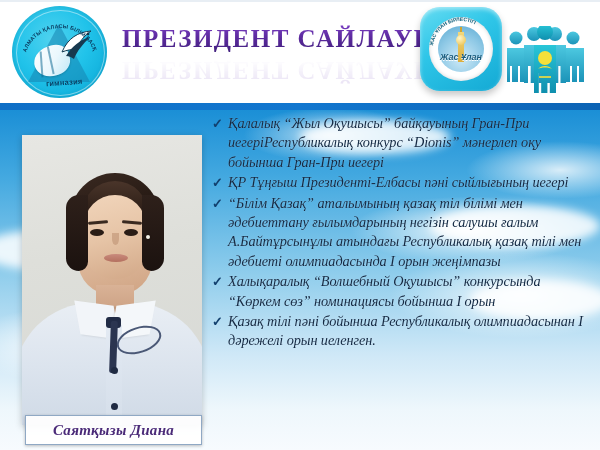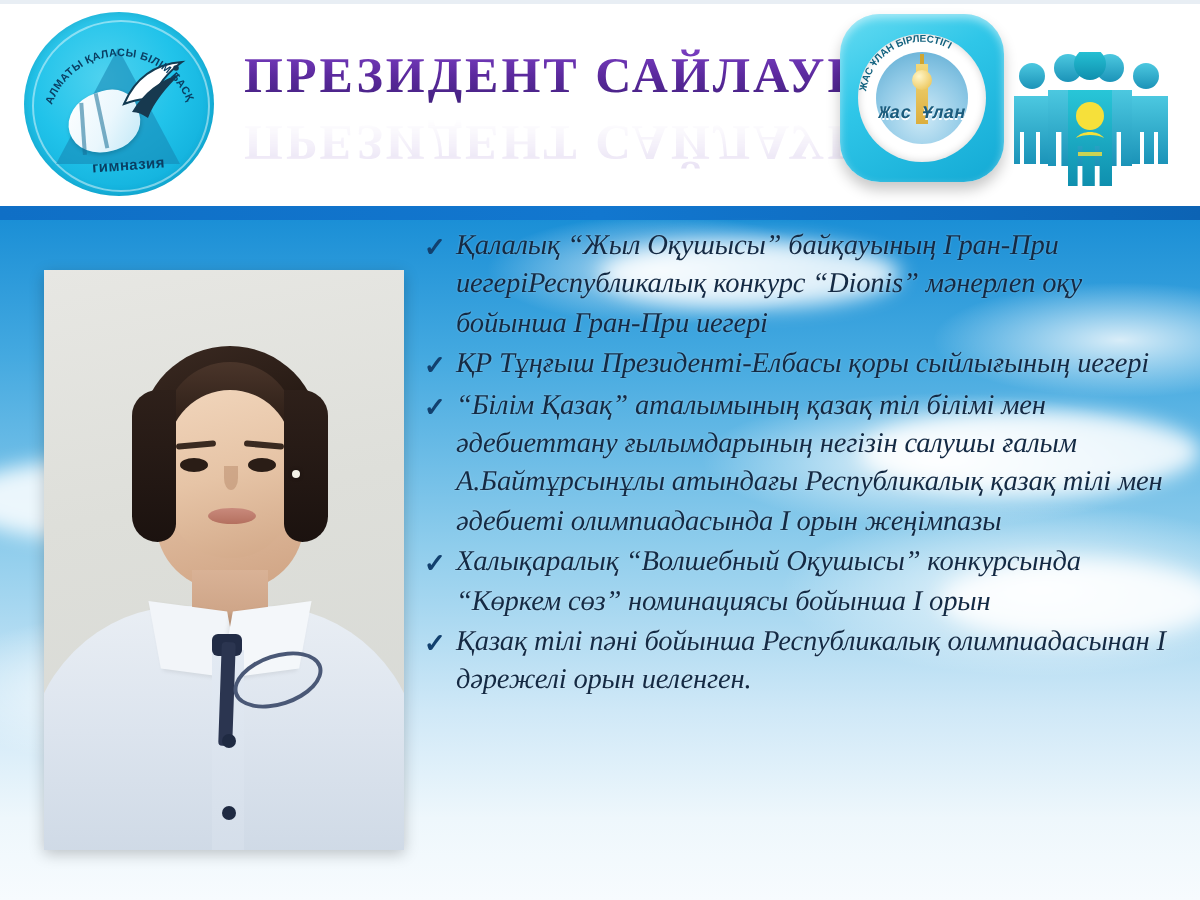--- a/index.html
+++ b/index.html
@@ -119,21 +119,21 @@
     background:radial-gradient(circle at 35% 32%,#fff6c8,#e8bc43);
   }
   .badge-spike{
     position:absolute;left:50%;top:1px;margin-left:-1px;width:2px;height:9px;background:#cfa531;
   }
   .badge-arcs{position:absolute;left:9px;top:10px;width:64px;height:64px;}
   .badge-arcs text{font-size:5px;font-weight:bold;fill:#12627f;font-family:"Liberation Sans",sans-serif;}
   .badge-word{
     position:absolute;left:0;top:45px;width:82px;text-align:center;
     font-size:9px;font-weight:bold;font-style:italic;color:#1b5c7d;
-    font-family:Liberation Mono, monospace;text-shadow:0 1px 0 #fff;
+    font-family:Liberation Sans, sans-serif;text-shadow:0 1px 0 #fff;
   }
 
   
   .people{position:absolute;left:505px;top:26px;width:90px;height:72px;}
 
   
   .body{
     position:absolute;left:0;top:110px;width:600px;height:340px;
     background:
       radial-gradient(ellipse 150px 55px at 70px 235px,rgba(255,255,255,.95),rgba(255,255,255,0) 70%),
@@ -381,30 +381,33 @@
       <div class="ph-collarL"></div>
       <div class="ph-collarR"></div>
       <div class="ph-placket"></div>
       <div class="ph-tieknot"></div>
       <div class="ph-tie"></div>
       <div class="ph-tieloop"></div>
       <div class="ph-btn" style="top:232px;"></div>
       <div class="ph-btn" style="top:268px;"></div>
     </div>
 
+    <div class="nameplate">
+      <span>Саятқызы Диана</span>
+    </div>
 
     <div class="ach">
       <ul>
         <li>
           <span class="check">✓</span>
           <span class="ach-txt">Қалалық “Жыл Оқушысы” байқауының Гран-При иегеріРеспубликалық конкурс “Dionis” мәнерлеп оқу бойынша Гран-При иегері</span>
         </li>
         <li>
           <span class="check">✓</span>
-          <span class="ach-txt">ҚР Тұңғыш Президенті-Елбасы қоры сыйлығының иегері</span>
+          <span class="ach-txt">ҚР Тұңғыш Президенті-Елбасы пәні сыйлығының иегері</span>
         </li>
         <li>
           <span class="check">✓</span>
           <span class="ach-txt">“Білім Қазақ” аталымының қазақ тіл білімі мен әдебиеттану ғылымдарының негізін салушы ғалым А.Байтұрсынұлы атындағы Республикалық қазақ тілі мен әдебиеті олимпиадасында I орын жеңімпазы</span>
         </li>
         <li>
           <span class="check">✓</span>
           <span class="ach-txt">Халықаралық  “Волшебный Оқушысы” конкурсында “Көркем сөз” номинациясы бойынша I орын</span>
         </li>
         <li>

